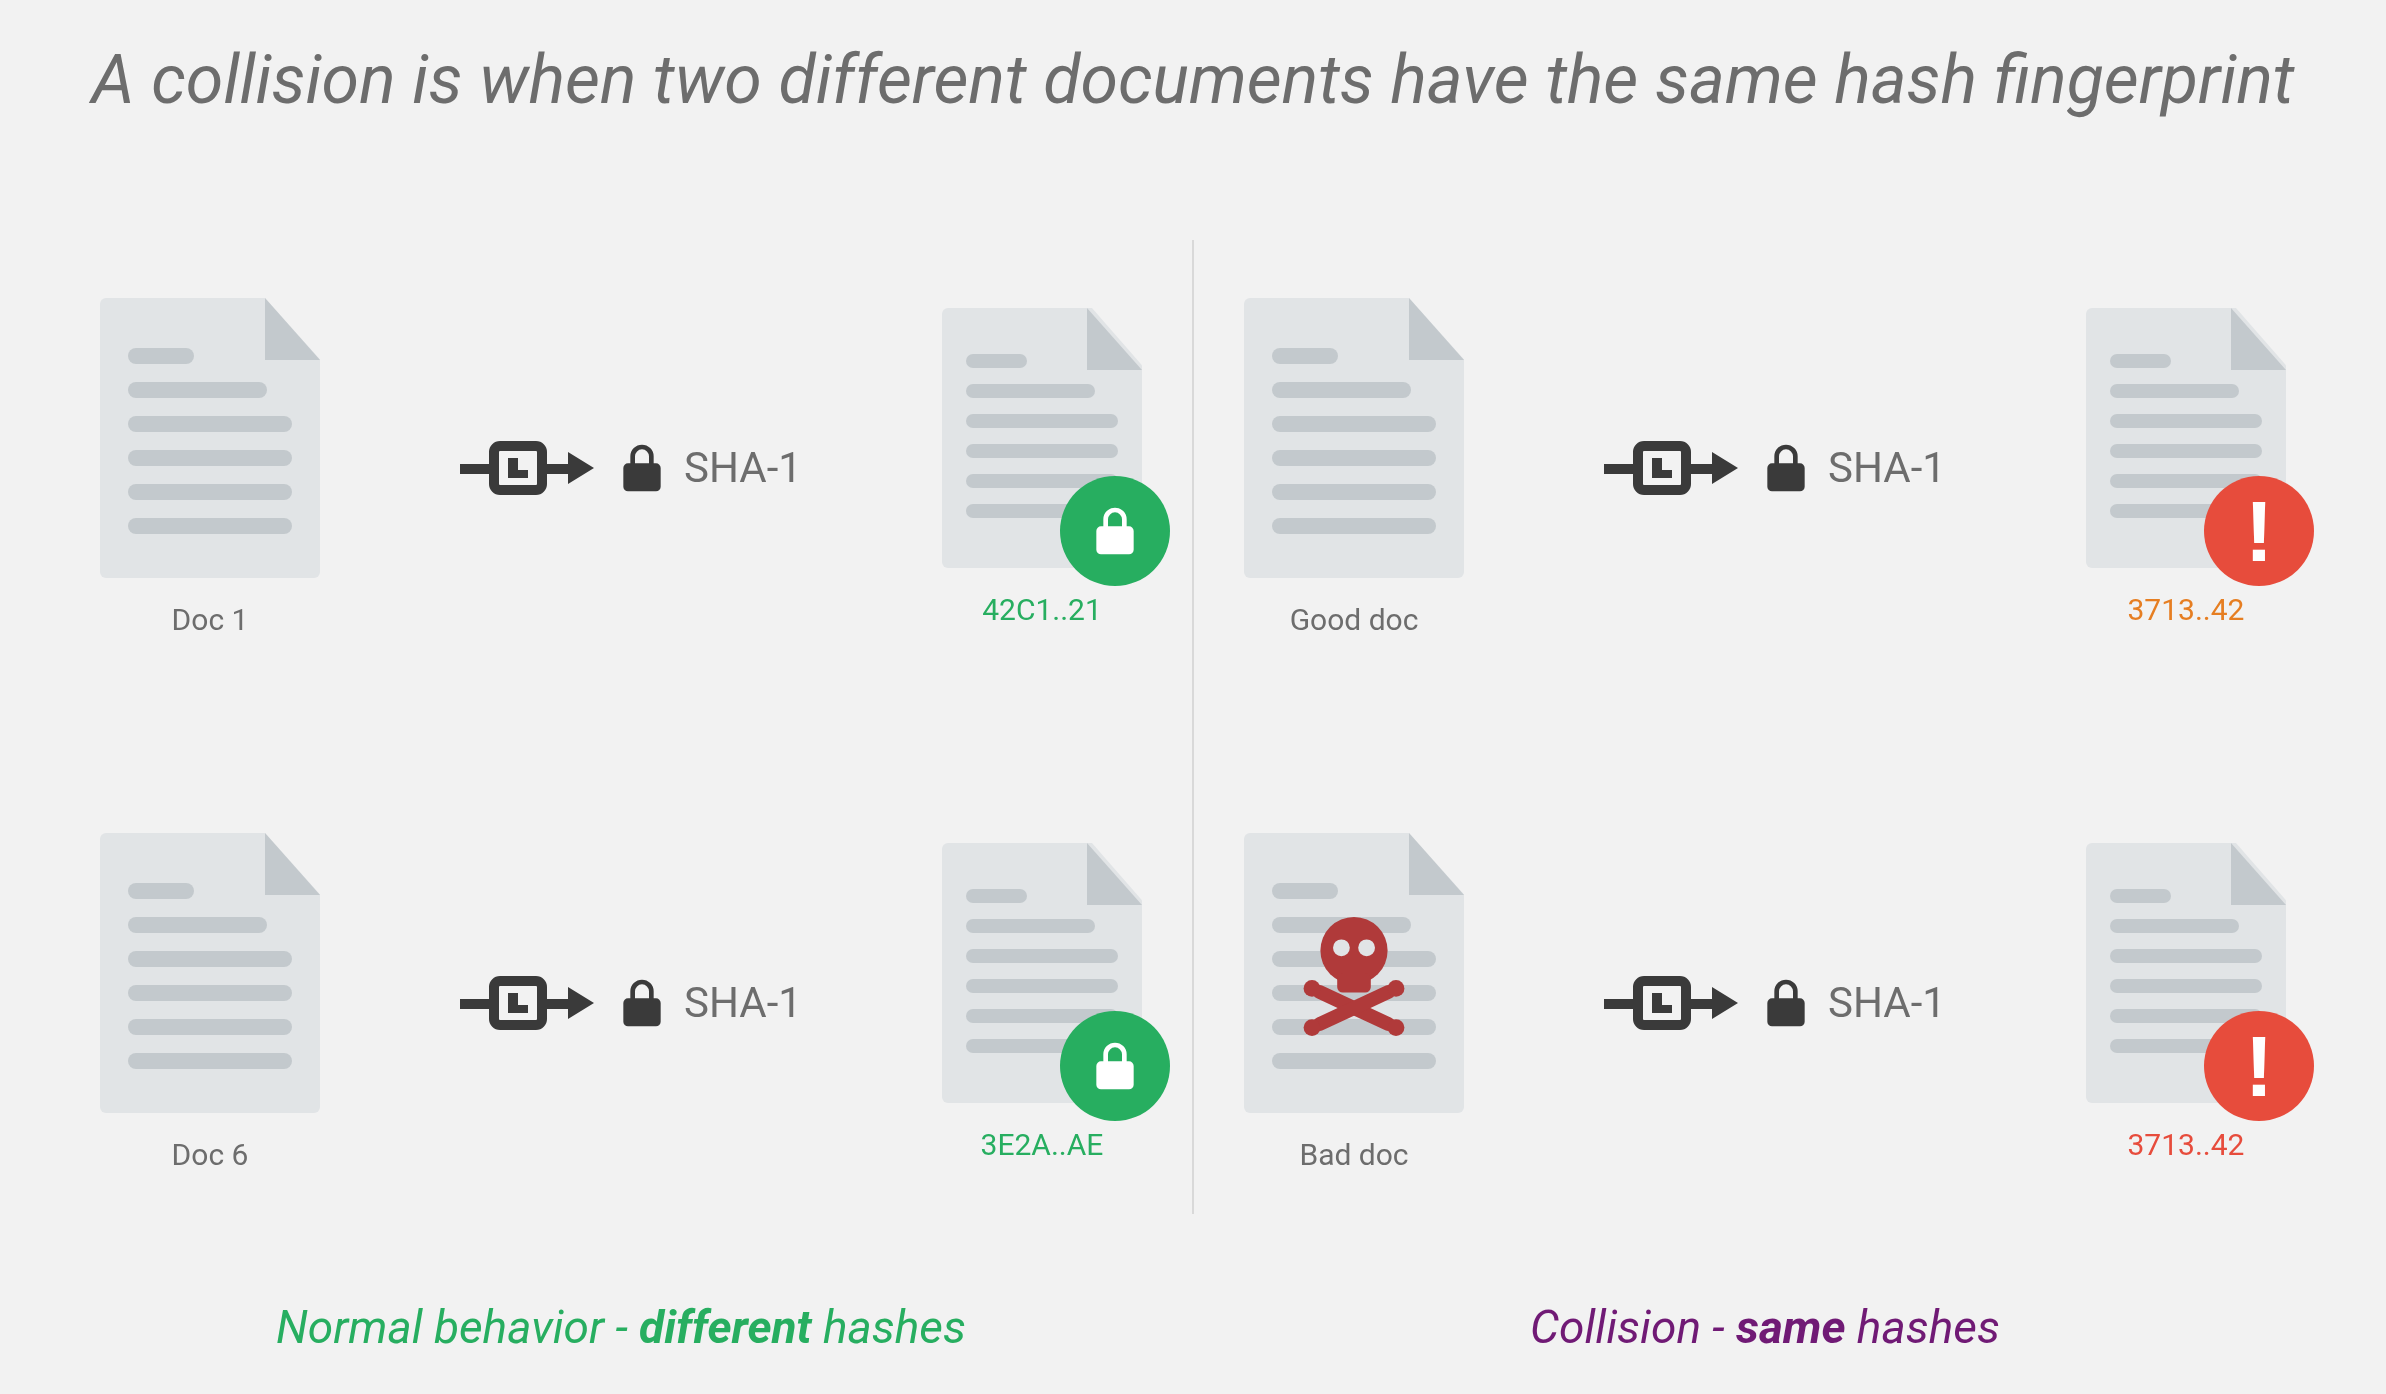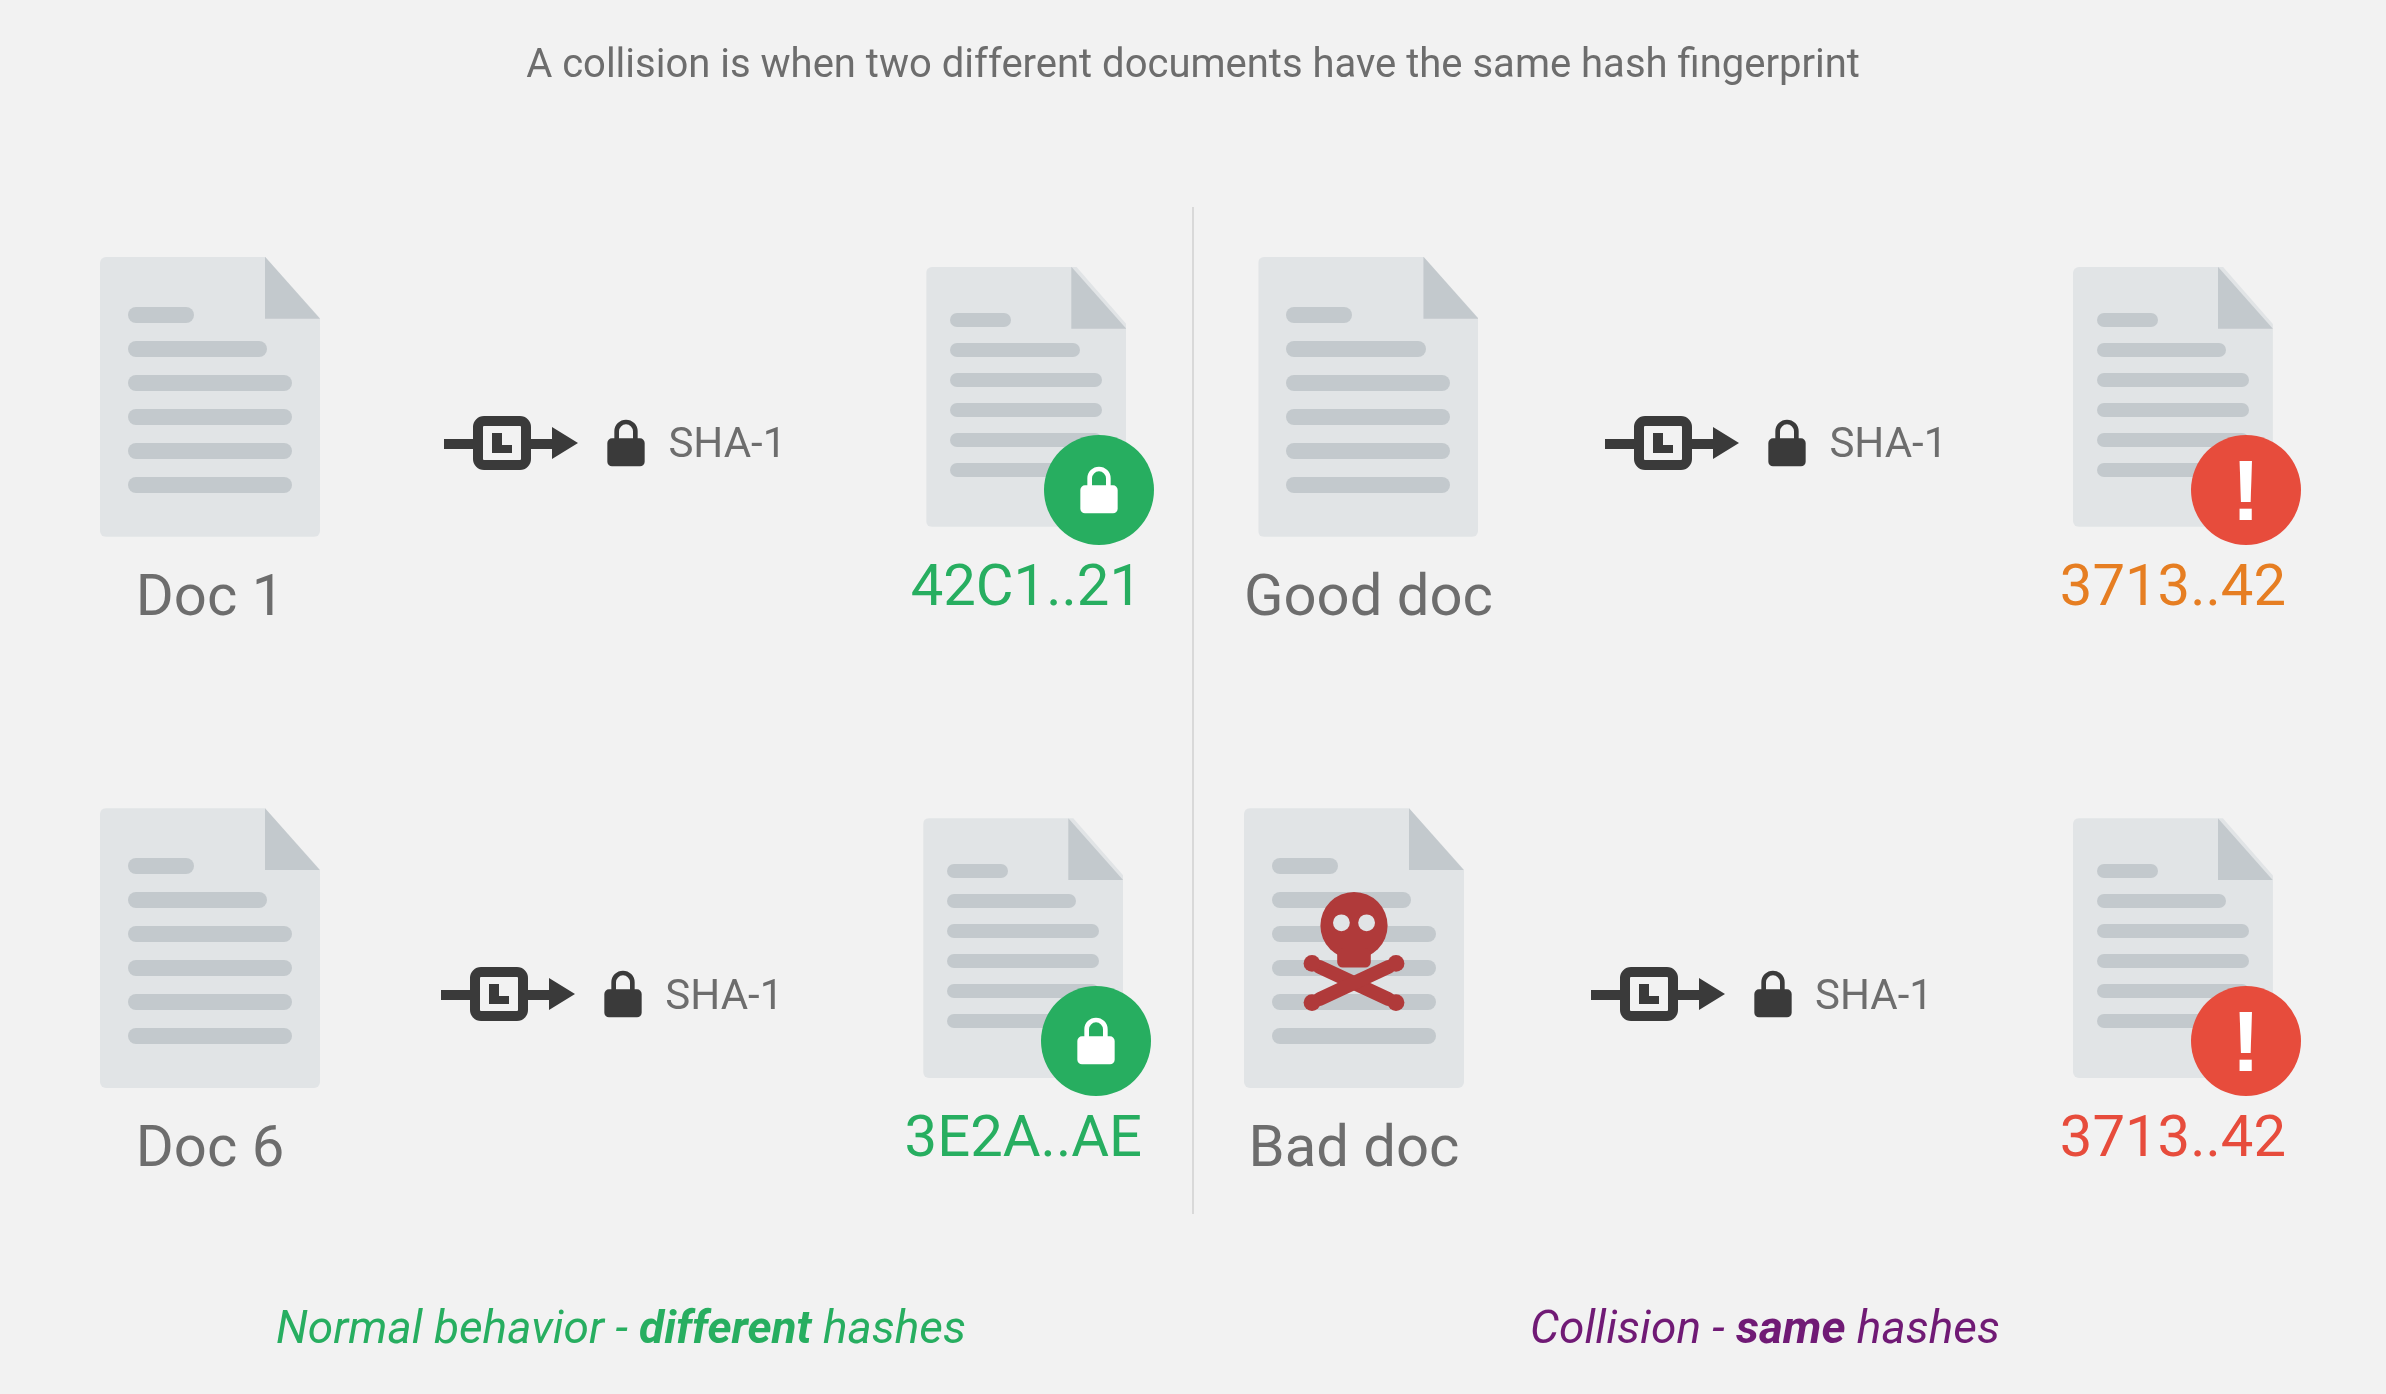--- a/index.html
+++ b/index.html
@@ -11,21 +11,22 @@
     overflow: hidden;
   }
   .canvas {
     width: 100%;
     height: 100%;
     padding: 40px 80px;
     display: flex;
     flex-direction: column;
   }
   .title {
-    font-size: 40px;
+    font-size: 68px;
+    font-style: italic;
     color: #6d6d6d;
     text-align: center;
     margin-bottom: 80px;
     font-weight: 400;
   }
   .grid {
     flex: 1;
     display: flex;
     gap: 0;
   }
@@ -47,21 +48,21 @@
     gap: 30px;
     padding: 0 20px;
   }
   .cell {
     display: flex;
     flex-direction: column;
     align-items: center;
     gap: 24px;
   }
   .label {
-    font-size: 58px;
+    font-size: 30px;
     color: #6d6d6d;
     font-weight: 400;
   }
   .hash-green { color: #27ae60; }
   .hash-orange { color: #e67e22; }
   .hash-red { color: #e74c3c; }
   .caption {
     font-size: 46px;
     text-align: center;
     margin-top: 30px;

